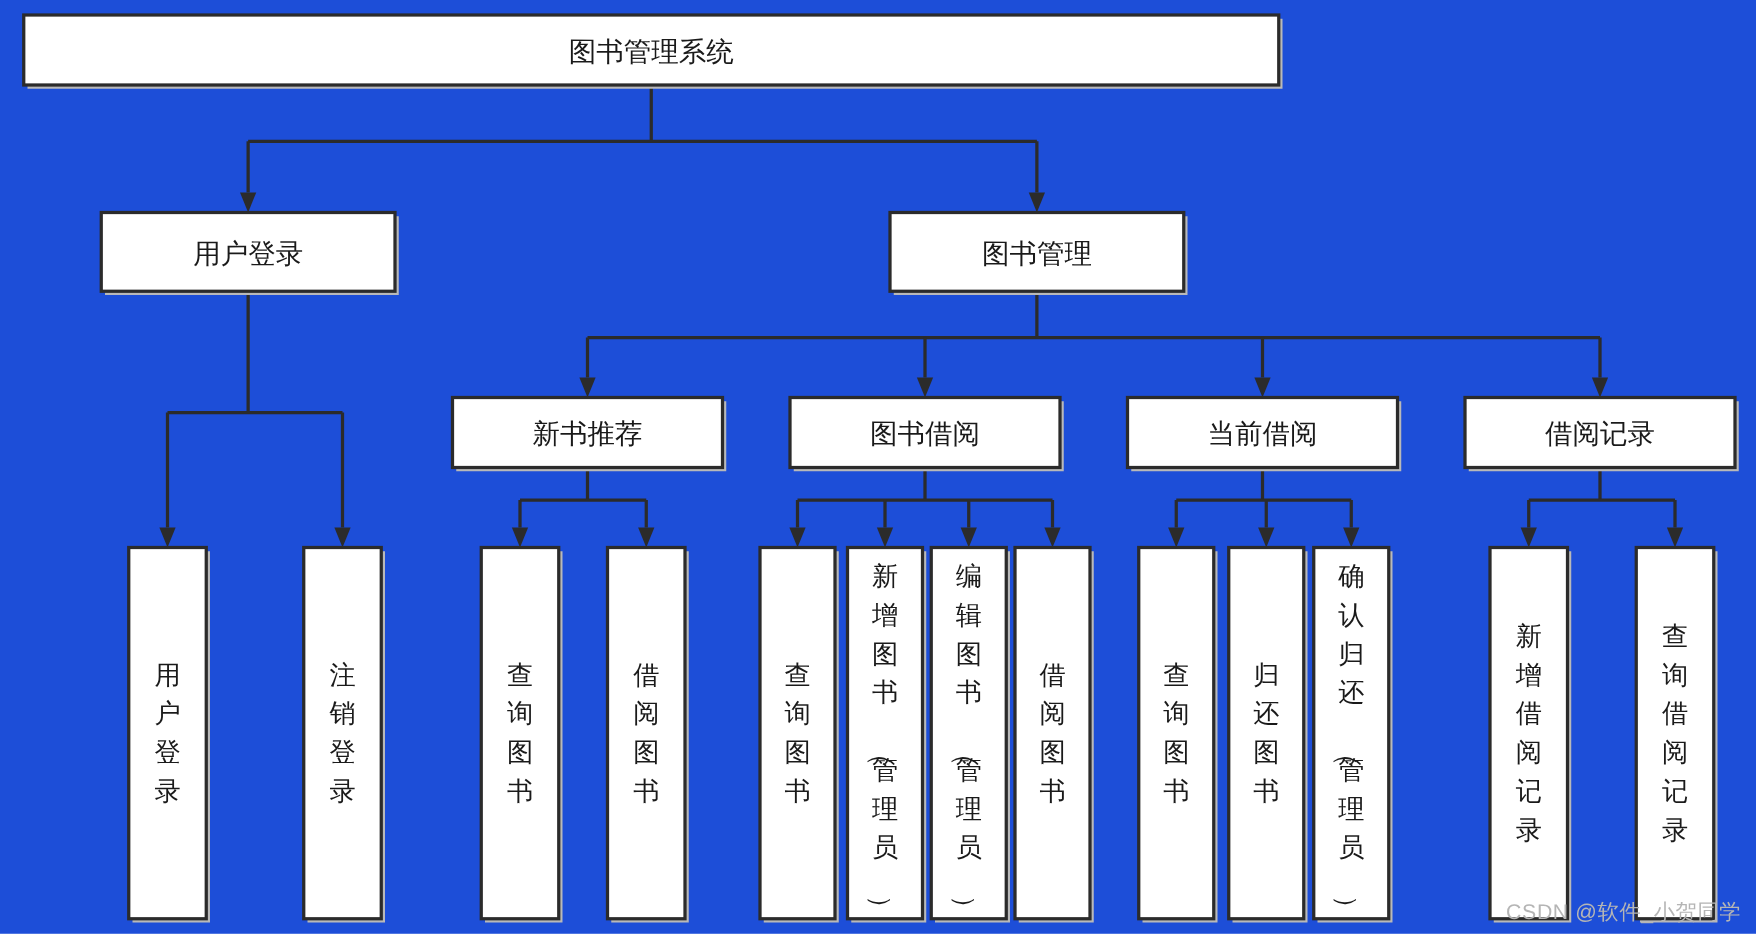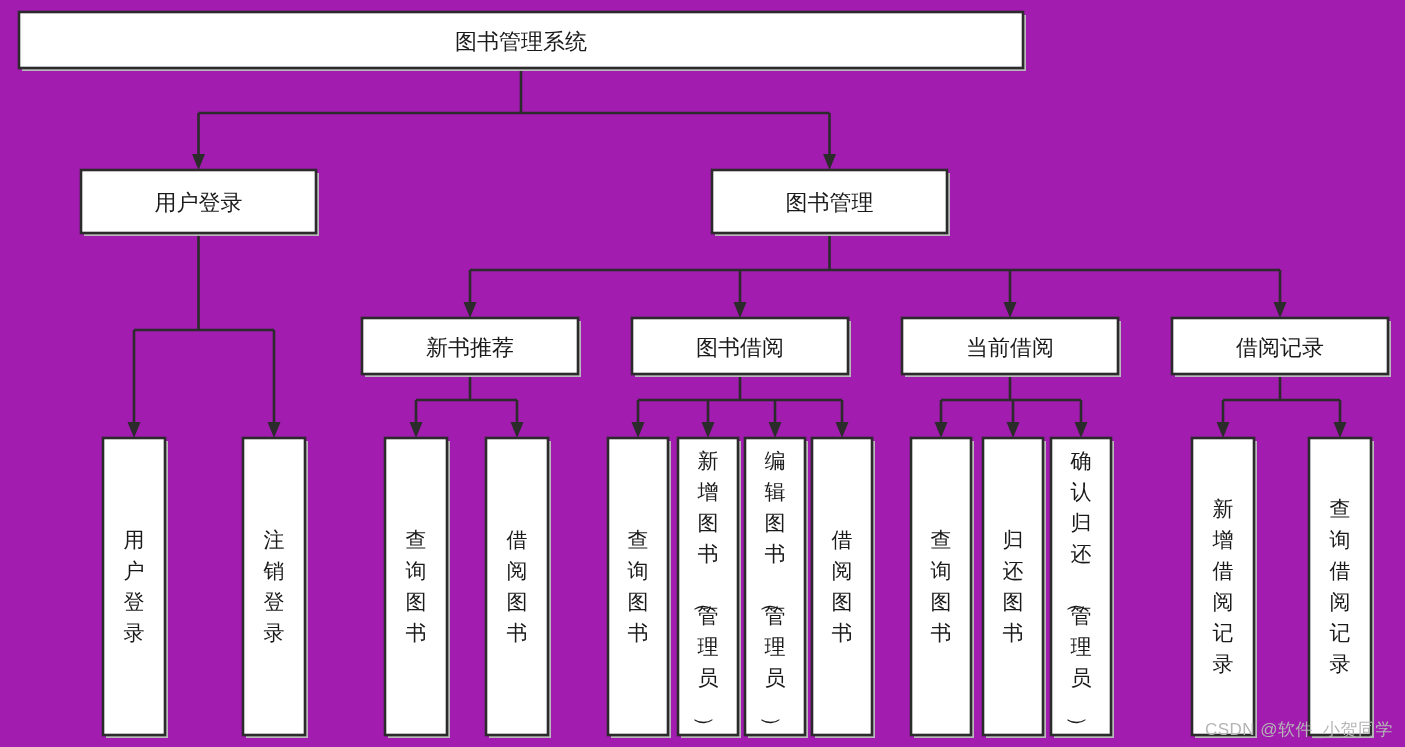--- a/index.html
+++ b/index.html
@@ -11,21 +11,21 @@
     width: 1405px;
     height: 747px;
     font-family: "Liberation Sans", "DejaVu Sans", sans-serif;
     overflow: hidden;
     position: relative;
   }
   #diagram-root {
     position: relative;
     width: 1405px;
     height: 747px;
-    background: #a21caf;
+    background: #1d4ed8;
   }
   svg.flow {
     position: absolute;
     left: 0;
     top: 0;
     width: 1405px;
     height: 747px;
     display: block;
   }
   .node-rect {

